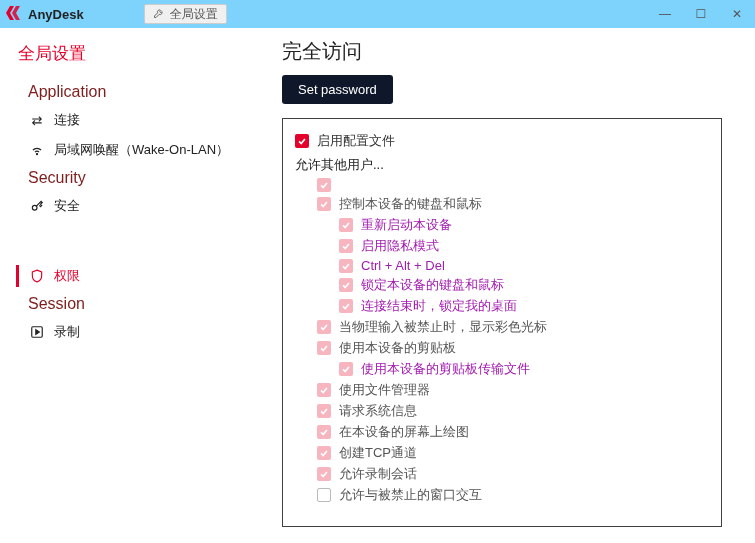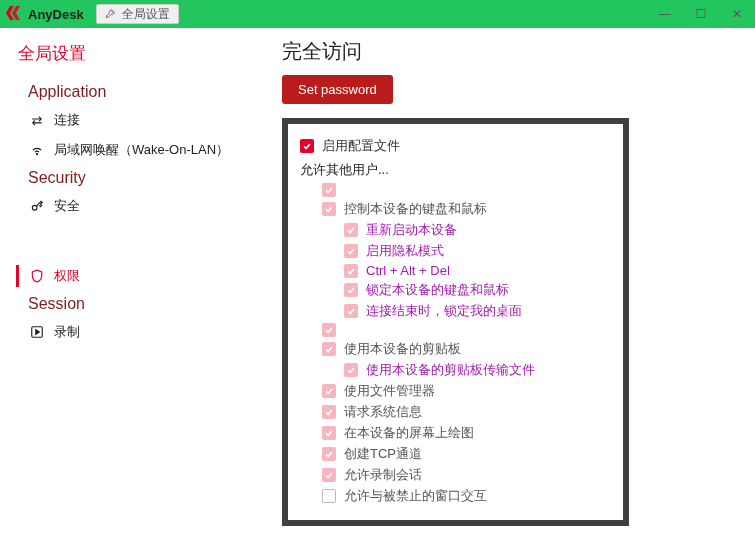--- a/index.html
+++ b/index.html
@@ -11,23 +11,24 @@
     width: 755px;
     height: 543px;
     overflow: hidden;
     position: relative;
   }
   
   .titlebar {
     display: flex;
     align-items: center;
     height: 28px;
-    background: #22c55e;
+    background: #7dd3fc;
     border-bottom: 0px solid #eee;
     padding: 0 0 0 6px;
+    gap: 48px;
   }
   .logo { display:flex; align-items:center; gap:4px; margin-right:8px; }
   .logo-text { font-weight:600; font-size:13px; color:#222; }
   .app-label {
     display:flex; align-items:center;
     background:#f0f0f0;
     border:1px solid #ccc;
     border-radius:2px;
     height:20px;
     padding:0 8px;
@@ -80,33 +81,33 @@
     position:relative;
     overflow:auto;
   }
   .section-title {
     font-size:20px;
     font-weight:500;
     color:#222;
     margin-bottom:10px;
   }
   .set-password {
-    background:#b91c1c;
+    background:#0f172a;
     color:#fff;
     border:none;
     border-radius:3px;
     padding:7px 16px;
     font-size:13px;
     cursor:pointer;
     margin-bottom:14px;
   }
   .perm-box {
-    border:6px solid #404040;
-    padding:10px 12px 12px 12px;
-    width: 347px;
+    border:1px solid #404040;
+    padding:10px 12px 19px 12px;
+    width: 440px;
   }
   .row {
     display:flex; align-items:center;
     margin: 3px 0;
     font-size:13px;
     color:#333;
   }
   .row.sub1 { padding-left: 22px; color:#555; }
   .row.sub2 { padding-left: 44px; color:#a21caf; }
   .subheader {
@@ -284,20 +285,21 @@
             </svg>
           </span>
         <span>连接结束时，锁定我的桌面</span>
       </div>
       <div class="row sub1">
         <span class="chk light">
             <svg viewBox="0 0 24 24" fill="none" stroke="#fff" stroke-width="4">
               <polyline points="5,13 10,18 19,7"></polyline>
             </svg>
           </span>
+        <span>当物理输入被禁止时，显示彩色光标</span>
       </div>
       <div class="row sub1">
         <span class="chk light">
             <svg viewBox="0 0 24 24" fill="none" stroke="#fff" stroke-width="4">
               <polyline points="5,13 10,18 19,7"></polyline>
             </svg>
           </span>
         <span>使用本设备的剪贴板</span>
       </div>
       <div class="row sub2">

